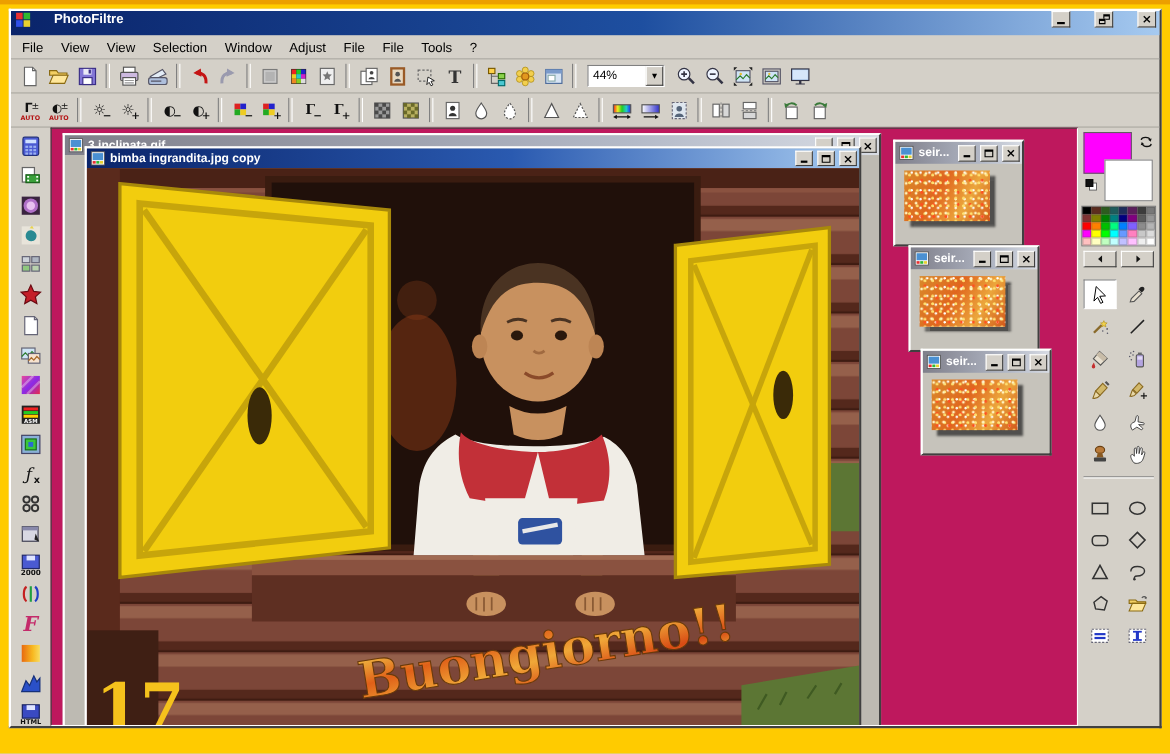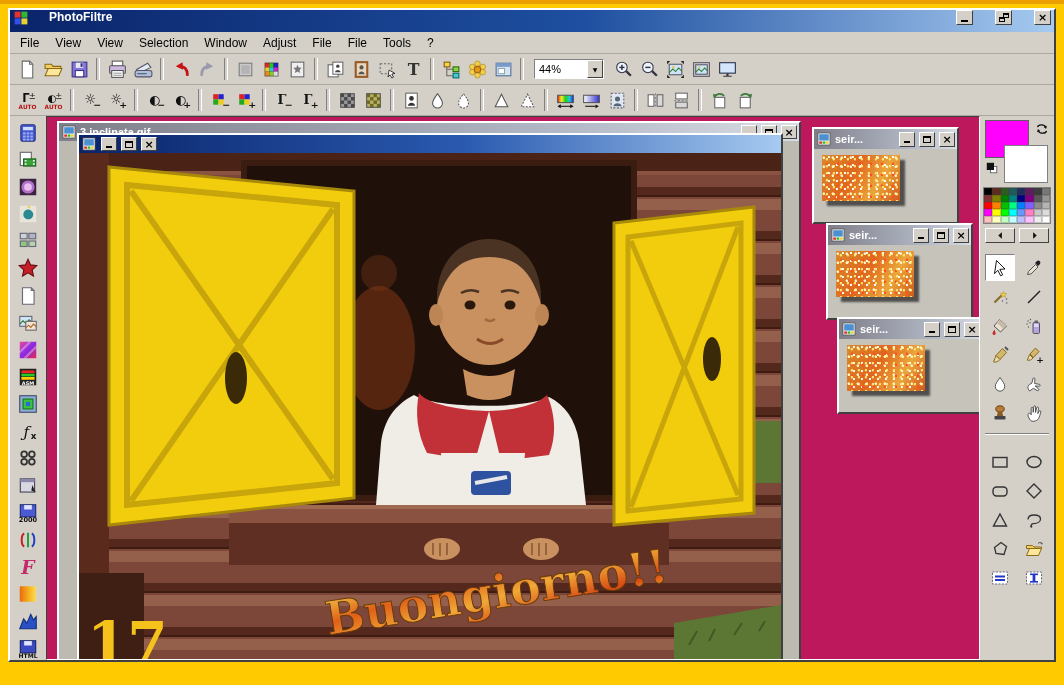--- a/index.html
+++ b/index.html
@@ -50,21 +50,21 @@
   .mdi-title-text{flex:1;overflow:hidden;text-overflow:ellipsis}
   .mdi-ctl{width:16px;height:14px;background:#D4D0C8;border:1px solid;border-color:#fff #404040 #404040 #fff;
            display:inline-flex;align-items:center;justify-content:center;flex:0 0 16px;margin-left:1px;box-sizing:border-box;color:#000}
   .mdi-ctl .g-min{width:6px;margin-top:6px}
   .mdi-ctl .g-max{width:8px;height:7px}
   .back{left:10px;top:4px;width:744px;height:600px;z-index:1}
   .back .mdi-body{flex:1;background:#BDBAB2}
   .front{left:30px;top:16px;width:706px;height:600px;z-index:2}
   .photo{flex:0 0 512px;width:702px;height:512px;display:block;background:#6E4032}
   
-  .thumb{width:147px;height:97px;z-index:3}
+  .thumb{width:119px;height:97px;z-index:3}
   .thumb .mdi-title{height:20px;flex:0 0 20px;font-size:11px}
   .thumb .mdi-ctl{width:17px;height:15px}
   .thumb-body{flex:1;background:#C6C3BB;position:relative}
   .glitter{position:absolute;left:8px;top:6px;width:78px;height:46px;
     background-image:
       radial-gradient(circle at 20% 30%,#FFF3C0 1px,transparent 1.6px),
       radial-gradient(circle at 70% 60%,#FFE070 1px,transparent 1.6px),
       radial-gradient(circle at 45% 80%,#FF5020 1px,transparent 1.6px),
       radial-gradient(circle at 85% 25%,#FFFFFF .8px,transparent 1.4px),
       linear-gradient(120deg,#D98A2B,#E0661E 40%,#EBA63C 70%,#D2571A);
@@ -708,20 +708,21 @@
         <div class="mdi-title active-t">
           <span class="doc-icon">
               <svg viewBox="0 0 20 20">
                 <rect x="2.5" y="2.5" width="15" height="15" fill="#fff" stroke="#555"></rect>
                 <rect x="4" y="4" width="12" height="8" fill="#4A90D2"></rect>
                 <rect x="4" y="13" width="3.5" height="3" fill="#E83030"></rect>
                 <rect x="8.2" y="13" width="3.5" height="3" fill="#30B830"></rect>
                 <rect x="12.4" y="13" width="3.5" height="3" fill="#E8D030"></rect>
               </svg>
             </span>
+          <span class="mdi-title-text">bimba ingrandita.jpg copy</span>
           <span class="mdi-ctl">
               <i class="g-min"></i>
             </span>
           <span class="mdi-ctl">
               <i class="g-max"></i>
             </span>
           <span class="mdi-ctl">
               <span class="g-close">×</span>
             </span>
         </div>

